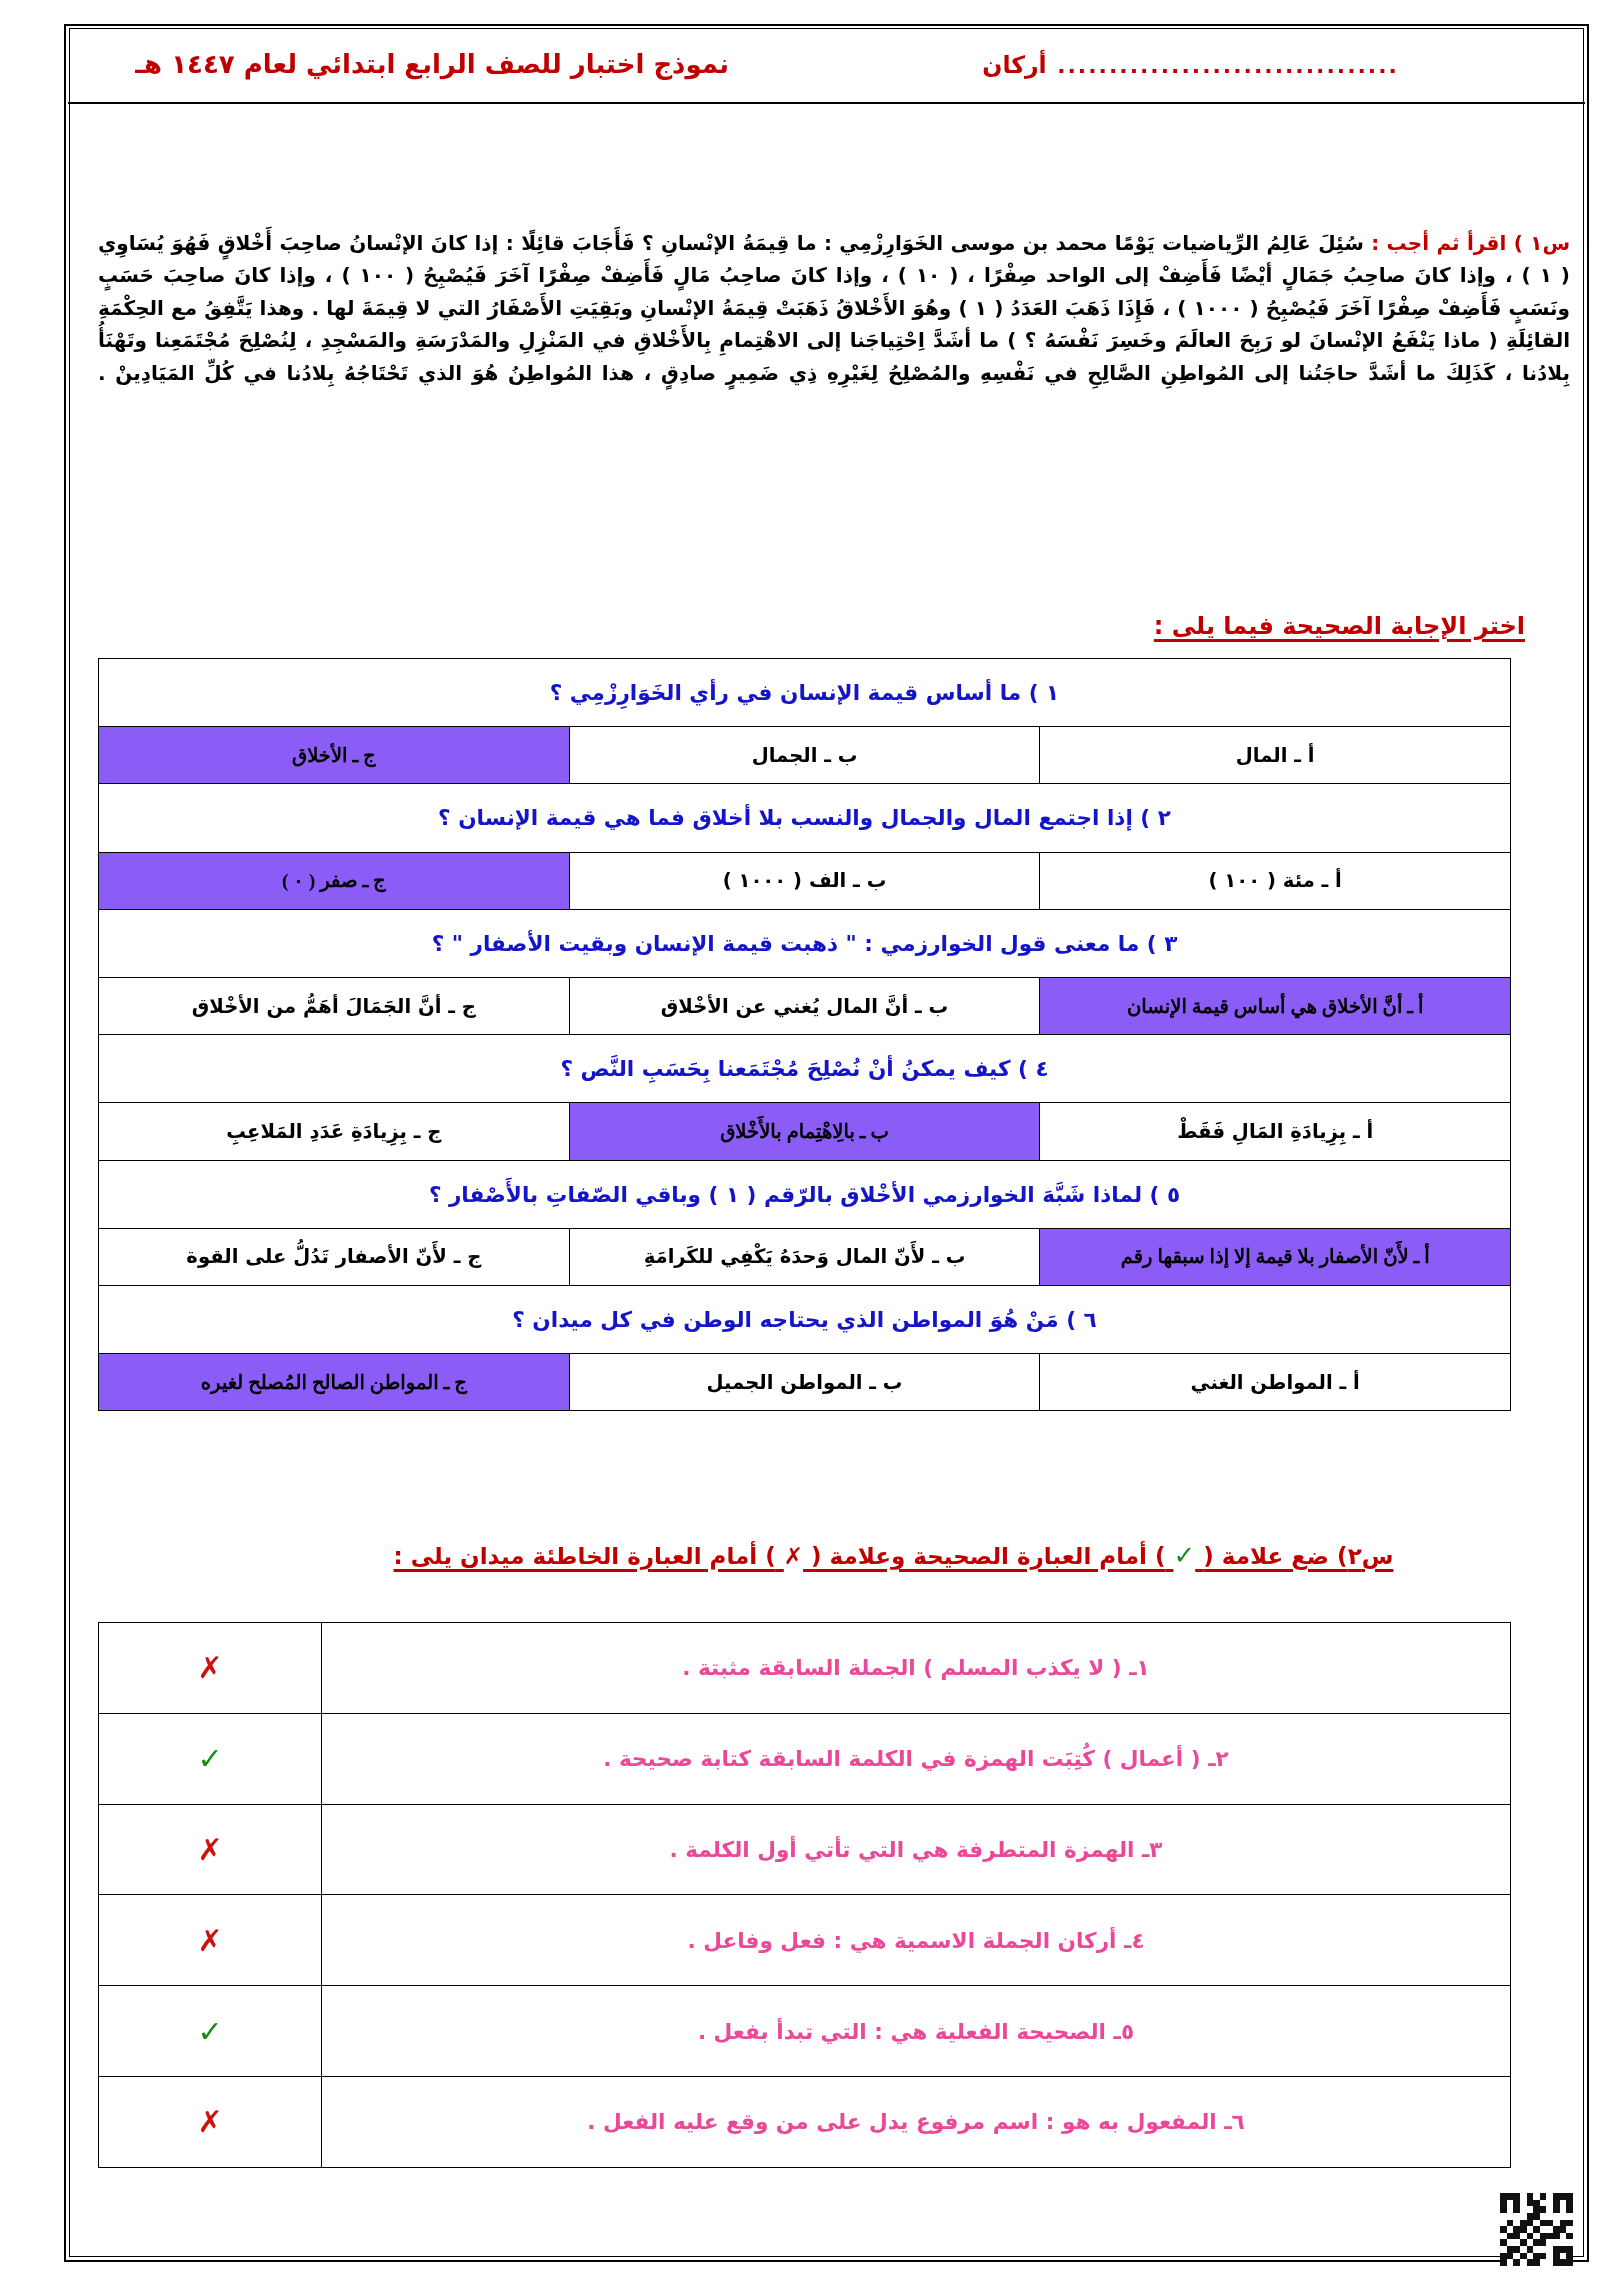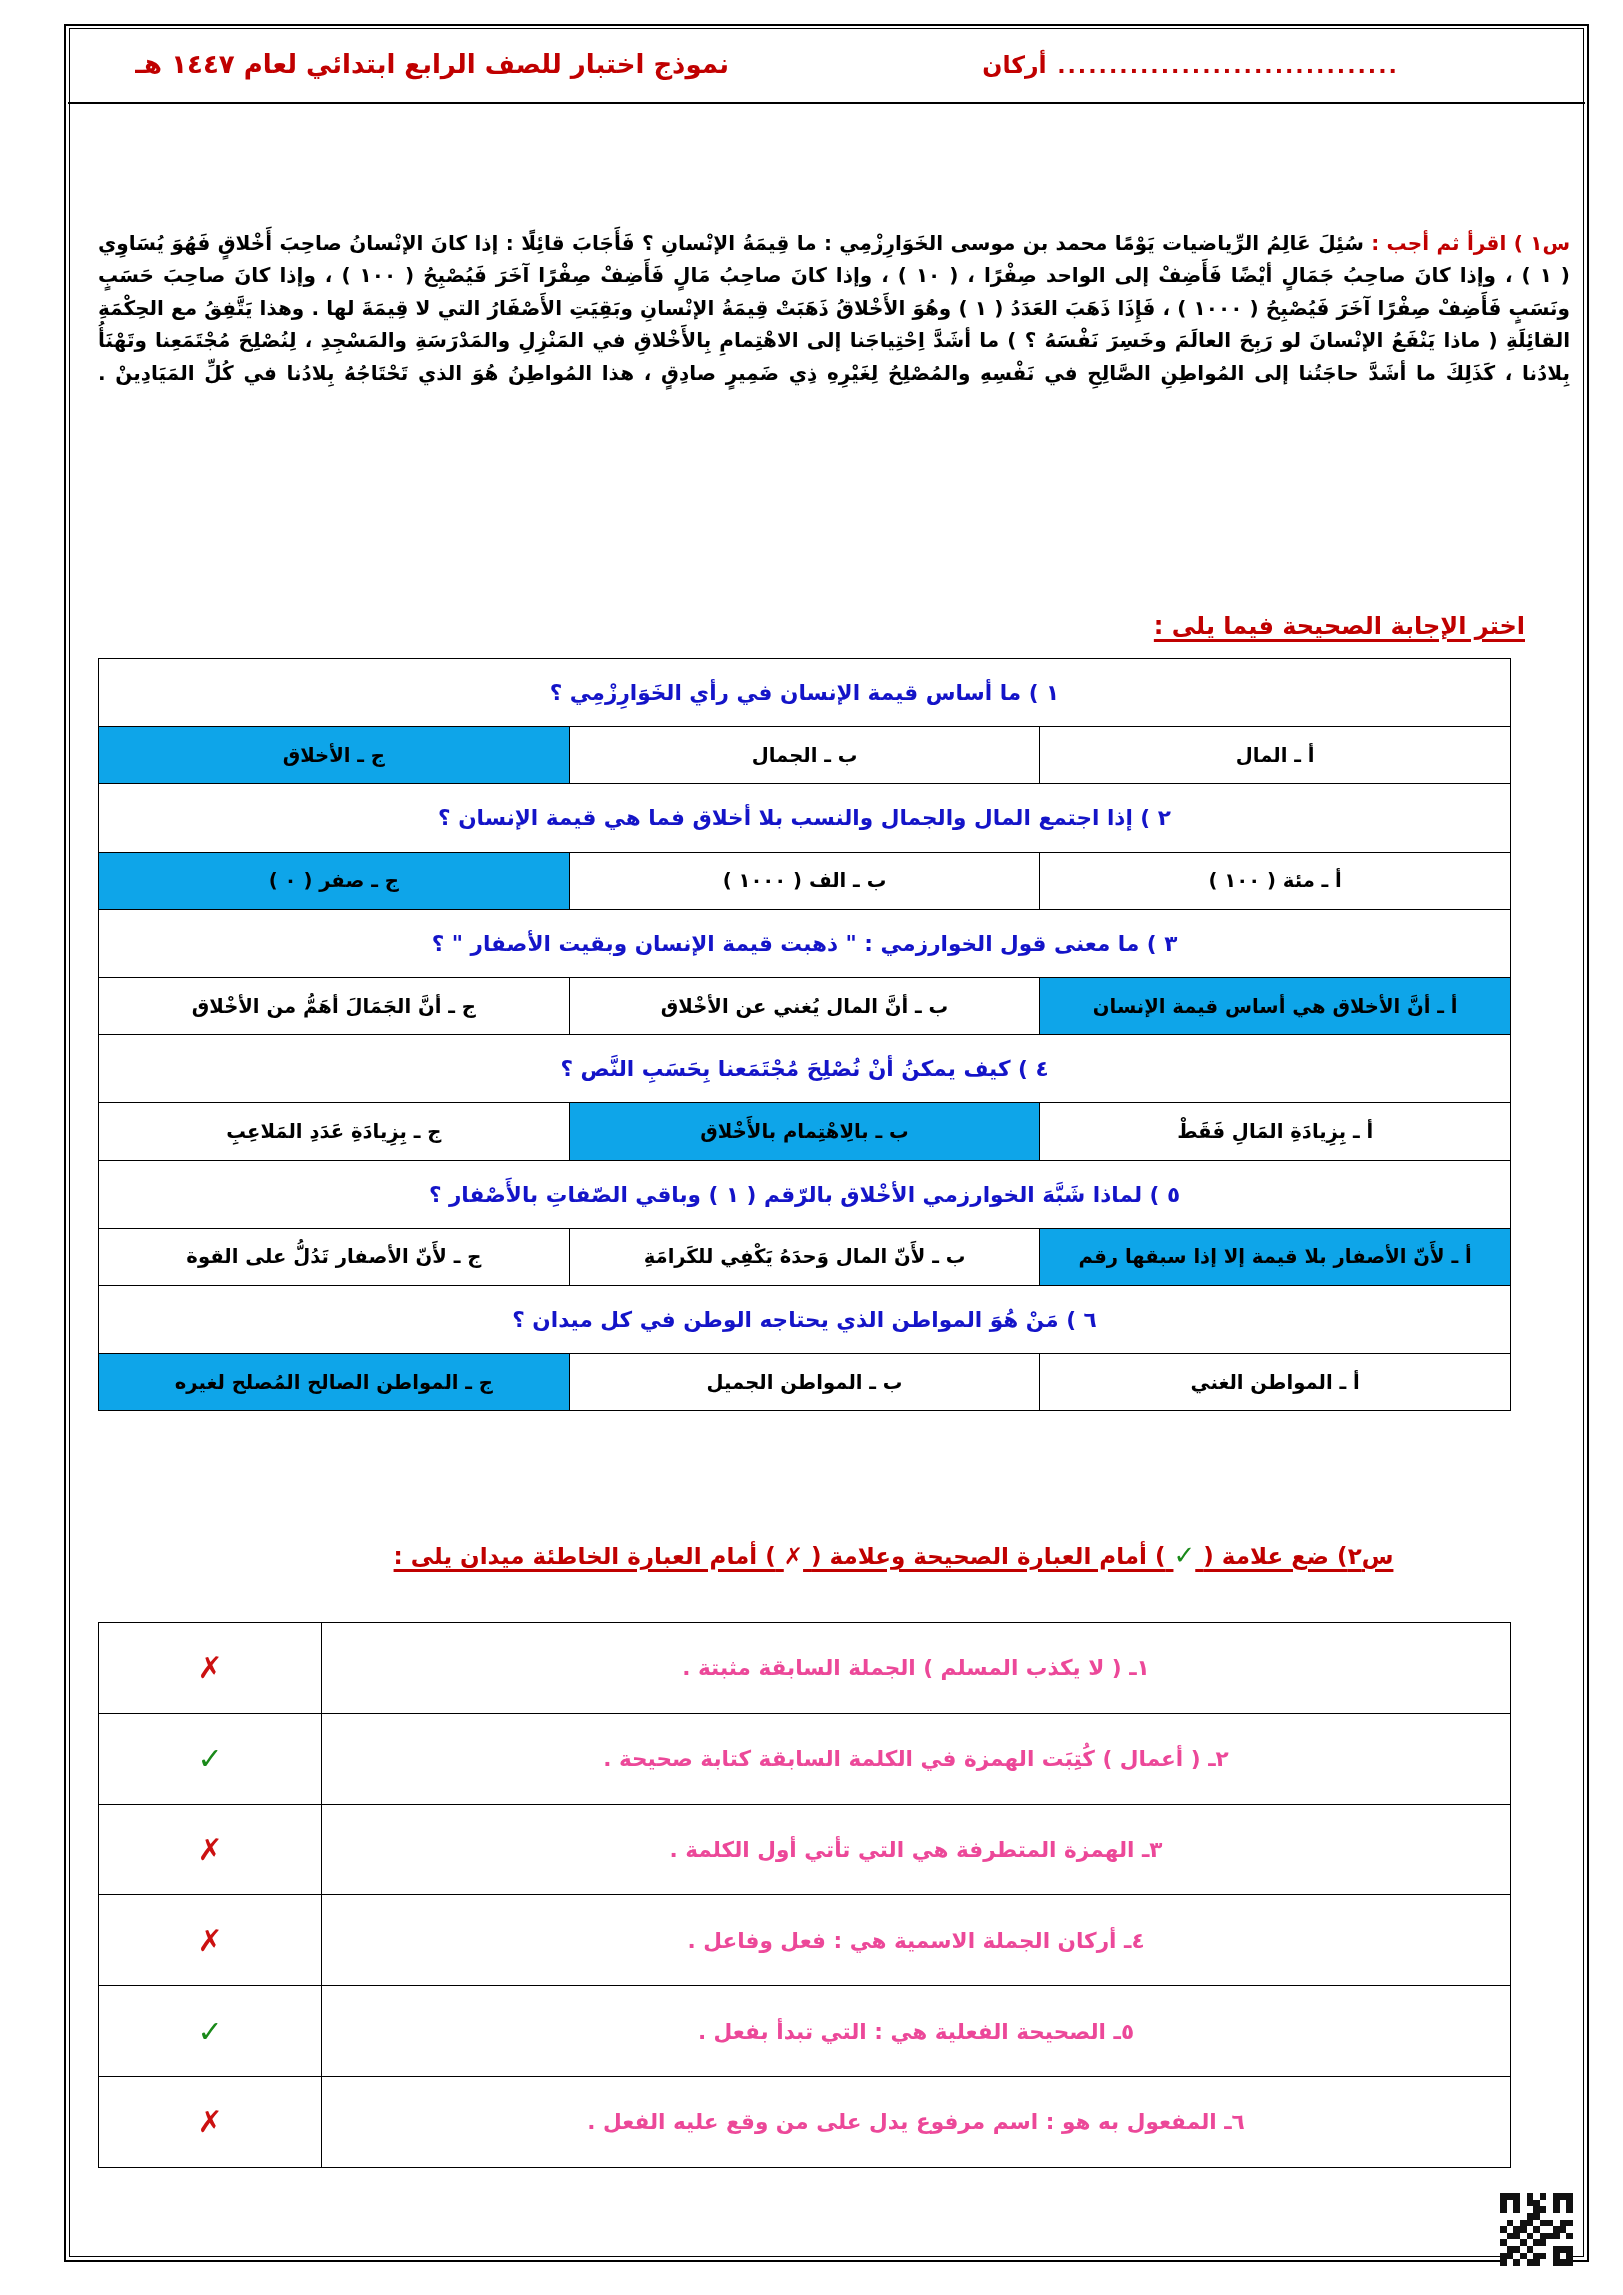--- a/index.html
+++ b/index.html
@@ -163,21 +163,22 @@
   }
   .opt-cell {
     height: 51px;
     text-align: center;
     color: #000000;
     font-size: 19.6px;
     font-weight: bold;
     padding: 2.6px 9.2px !important;
   }
   .opt-cell.highlight {
-    background: #0ea5e9;
+    background: #8b5cf6;
+    font-family: Liberation Serif, serif;
   }
 
   
   .tf-table {
     position: absolute;
     left: 98px;
     top: 1622px;
     width: 1413px;
     border-collapse: collapse;
     table-layout: fixed;

